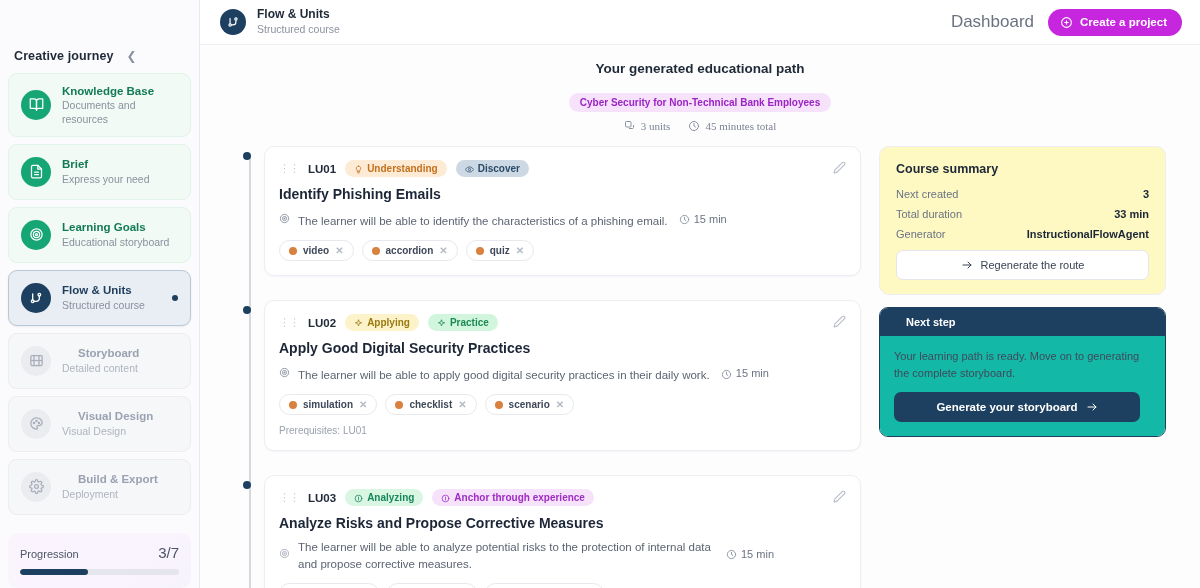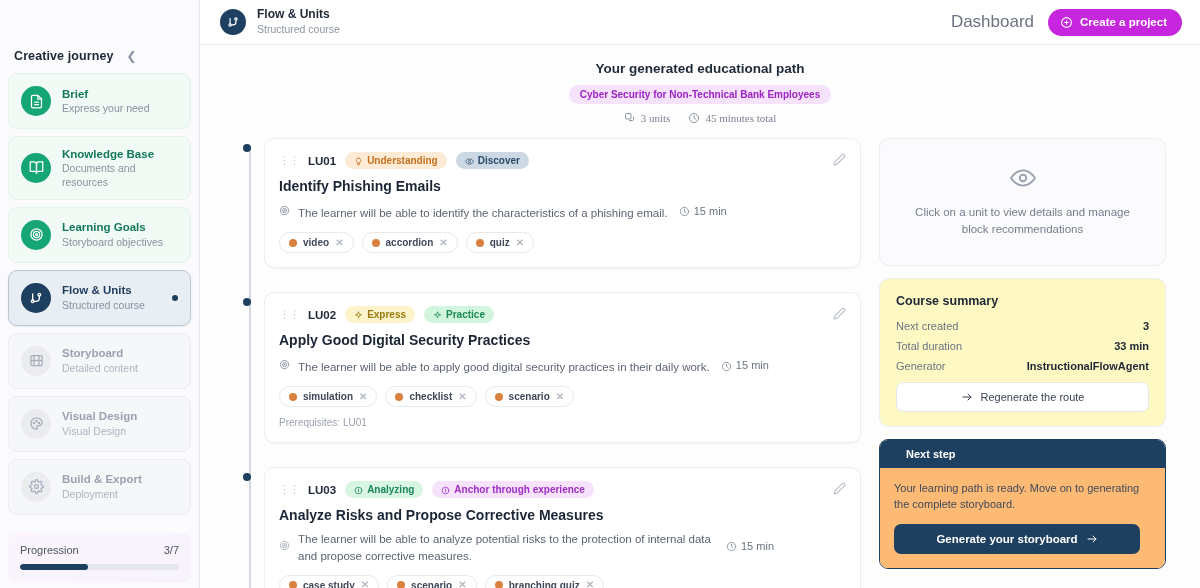--- a/index.html
+++ b/index.html
@@ -52,35 +52,35 @@
   .sb-item.locked .ic { background: #ebecf0; color: #a7adba; }
   .ic {
     width: 30px; height: 30px; border-radius: 50%;
     display: flex; align-items: center; justify-content: center;
     flex: 0 0 30px;
   }
   .ic svg { display: block; }
   .sb-txt { display: flex; flex-direction: column; gap: 1px; min-width: 0; }
   .sb-lab { font-size: 11.5px; font-weight: bold; color: #137a57; line-height: 1.25; }
   .sb-item.active .sb-lab { color: #1e3c5c; }
-  .sb-item.locked .sb-lab { color: #9aa2b1; }
+  .sb-item.locked .sb-lab { color: #9aa2b1; margin-left: 16px; }
   .sb-sub { font-size: 10.5px; color: #8a919f; line-height: 1.25; }
   .sb-item.locked .sb-sub { color: #aeb4c0; }
   .dot-mark {
     position: absolute; right: 12px; top: 50%; transform: translateY(-50%);
     width: 6px; height: 6px; border-radius: 50%; background: #1e4060;
   }
   .progress-card {
     margin-top: 18px;
     background: linear-gradient(135deg,#fbf4fd 0%,#f7f3fd 100%);
     border-radius: 9px; padding: 11px 12px 13px 12px;
   }
   .pg-row { display: flex; justify-content: space-between; align-items: baseline; margin-bottom: 8px; }
   .pg-lab { font-size: 11px; color: #4b5563; }
-  .pg-val { font-size: 11px; color: #4b5563; }
+  .pg-val { font-size: 15px; color: #4b5563; }
   .pg-track { height: 6px; background: #e4e6ec; border-radius: 4px; overflow: hidden; }
   .pg-fill { height: 100%; background: #1e4060; border-radius: 4px; }
 
   
   .main { flex: 1; display: flex; flex-direction: column; min-width: 0; background: #fff; }
   .topbar {
     height: 45px; flex: 0 0 45px;
     border-bottom: 1px solid #ededf2;
     display: flex; align-items: center; justify-content: space-between;
     padding: 0 18px 0 20px; background: #fff;
@@ -101,21 +101,21 @@
     font-size: 11.5px; font-weight: bold; cursor: pointer;
     font-family: inherit;
   }
 
   .content {
     flex: 1; overflow: hidden; position: relative;
     background: #fdfdfe;
     padding: 16px 34px 0 34px;
   }
   .hero { text-align: center; margin-bottom: 14px; }
-  .hero-t { font-size: 13.5px; font-weight: bold; color: #1f2a37; margin-bottom: 8px; }
+  .hero-t { font-size: 13.5px; font-weight: bold; color: #1f2a37; margin-bottom: 16px; }
   .hero-chip {
     display: inline-block; background: #f6e2fb; color: #9c23c4;
     font-size: 10px; font-weight: bold; border-radius: 11px;
     padding: 4px 11px; margin-bottom: 8px;
   }
   .hero-meta { display: flex; align-items: center; justify-content: center; gap: 18px; font-size: 11px; color: #7b8393; }
   .hero-meta span.mi { display: inline-flex; align-items: center; gap: 5px; font-family: Liberation Serif, serif; }
 
   .cols { display: flex; gap: 18px; align-items: flex-start; }
   .col-left { flex: 1; min-width: 0; position: relative; padding-left: 30px; }
@@ -186,81 +186,81 @@
   .sum-v { font-size: 11px; font-weight: bold; color: #1c2636; }
   .sum-btn {
     margin-top: 10px; width: 100%;
     display: flex; align-items: center; justify-content: center; gap: 8px;
     border: 1px solid #e4e6ec; border-radius: 7px; background: #fff;
     padding: 8px 0; font-size: 11px; color: #3a4354; cursor: pointer;
     font-family: inherit;
   }
   .next { border-radius: 9px; overflow: hidden; border: 1px solid #1e4060; }
   .next-h { background: #1e4060; color: #fff; font-size: 11px; font-weight: bold; padding: 8px 26px; }
-  .next-b { background: #fdba74; padding: 12px 25px 14px 14px; }
+  .next-b { background: #14b8a6; padding: 12px 25px 14px 14px; }
   .next-p { font-size: 11px; color: #3f4a5c; line-height: 1.5; margin-bottom: 11px; }
   .next-btn {
     width: 100%; background: #1e4060; color: #fff; border: none;
     border-radius: 7px; padding: 9px 0; font-size: 11.5px; font-weight: bold;
     cursor: pointer; display: flex; align-items: center; justify-content: center; gap: 8px;
     font-family: inherit;
   }
 </style>
 </head>
 <body>
 
 <div class="app">
 
   <aside class="sidebar">
     <div class="sb-head">
       <span class="sb-title">Creative journey</span>
       <span class="sb-collapse">❮</span>
     </div>
 
     <div class="sb-items">
+
+      <div class="sb-item done">
+        <span class="ic">
+          <svg width="15" height="15" viewBox="0 0 24 24" fill="none" stroke="currentColor" stroke-width="2" stroke-linecap="round" stroke-linejoin="round">
+              <path d="M2 3h6a4 4 0 0 1 4 4v14a3 3 0 0 0-3-3H2z"></path>
+              <path d="M22 3h-6a4 4 0 0 0-4 4v14a3 3 0 0 1 3-3h7z"></path>
+            </svg>
+        </span>
+        <span class="sb-txt">
+          <span class="sb-lab">Knowledge Base</span>
+          <span class="sb-sub">Documents and resources</span>
+        </span>
+      </div>
 
       <div class="sb-item done">
         <span class="ic">
           <svg width="15" height="15" viewBox="0 0 24 24" fill="none" stroke="currentColor" stroke-width="2" stroke-linecap="round" stroke-linejoin="round">
               <path d="M14 2H6a2 2 0 0 0-2 2v16a2 2 0 0 0 2 2h12a2 2 0 0 0 2-2V8z"></path>
               <polyline points="14 2 14 8 20 8"></polyline>
               <line x1="9" y1="13" x2="15" y2="13"></line>
               <line x1="9" y1="17" x2="15" y2="17"></line>
             </svg>
         </span>
         <span class="sb-txt">
           <span class="sb-lab">Brief</span>
           <span class="sb-sub">Express your need</span>
         </span>
       </div>
 
       <div class="sb-item done">
         <span class="ic">
-          <svg width="15" height="15" viewBox="0 0 24 24" fill="none" stroke="currentColor" stroke-width="2" stroke-linecap="round" stroke-linejoin="round">
-              <path d="M2 3h6a4 4 0 0 1 4 4v14a3 3 0 0 0-3-3H2z"></path>
-              <path d="M22 3h-6a4 4 0 0 0-4 4v14a3 3 0 0 1 3-3h7z"></path>
-            </svg>
-        </span>
-        <span class="sb-txt">
-          <span class="sb-lab">Knowledge Base</span>
-          <span class="sb-sub">Documents and resources</span>
-        </span>
-      </div>
-
-      <div class="sb-item done">
-        <span class="ic">
           <svg width="15" height="15" viewBox="0 0 24 24" fill="none" stroke="currentColor" stroke-width="2">
               <circle cx="12" cy="12" r="9"></circle>
               <circle cx="12" cy="12" r="5"></circle>
               <circle cx="12" cy="12" r="1.6"></circle>
             </svg>
         </span>
         <span class="sb-txt">
           <span class="sb-lab">Learning Goals</span>
-          <span class="sb-sub">Storyboard objectives</span>
+          <span class="sb-sub">Educational storyboard</span>
         </span>
       </div>
 
       <div class="sb-item active">
         <span class="ic">
           <svg width="16" height="16" viewBox="0 0 24 24" fill="none" stroke="currentColor" stroke-width="2" stroke-linecap="round">
               <circle cx="7" cy="17" r="2"></circle>
               <circle cx="17" cy="7" r="2"></circle>
               <path d="M17 9v3a5 5 0 0 1-5 5H9"></path>
               <path d="M7 15V6"></path>
@@ -470,21 +470,21 @@
             <div class="unit-card">
               <div class="u-head">
                 <span class="grip">⋮⋮</span>
                 <span class="u-id">LU02</span>
                 <span class="pill yellow">
                   <span style="line-height:0">
                     <svg width="9" height="9" viewBox="0 0 24 24" fill="none" stroke="currentColor" stroke-width="2" stroke-linejoin="round">
                         <path d="M12 2l2.2 6.3L20.5 10l-6.3 2.2L12 18.5 9.8 12.2 3.5 10l6.3-1.7z"></path>
                       </svg>
                   </span>
-                  <span>Express</span>
+                  <span>Applying</span>
                 </span>
                 <span class="pill mint">
                   <span style="line-height:0">
                     <svg width="9" height="9" viewBox="0 0 24 24" fill="none" stroke="currentColor" stroke-width="2" stroke-linejoin="round">
                         <path d="M12 2l2.2 6.3L20.5 10l-6.3 2.2L12 18.5 9.8 12.2 3.5 10l6.3-1.7z"></path>
                       </svg>
                   </span>
                   <span>Practice</span>
                 </span>
                 <span class="edit-btn">
@@ -605,29 +605,20 @@
                   <span class="bx">✕</span>
                 </span>
               </div>
 
             </div>
           </div>
         </div>
 
         <div class="col-right">
 
-          <div class="panel empty-panel">
-            <span style="line-height:0">
-              <svg width="26" height="26" viewBox="0 0 24 24" fill="none" stroke="#9aa1ae" stroke-width="1.7">
-                  <path d="M1 12s4-7 11-7 11 7 11 7-4 7-11 7S1 12 1 12z"></path>
-                  <circle cx="12" cy="12" r="3"></circle>
-                </svg>
-            </span>
-            <span class="empty-txt">Click on a unit to view details and manage block recommendations</span>
-          </div>
 
           <div class="summary">
             <div class="sum-t">Course summary</div>
             <div class="sum-row">
               <span class="sum-k">Next created</span>
               <span class="sum-v">3</span>
             </div>
             <div class="sum-row">
               <span class="sum-k">Total duration</span>
               <span class="sum-v">33 min</span>

